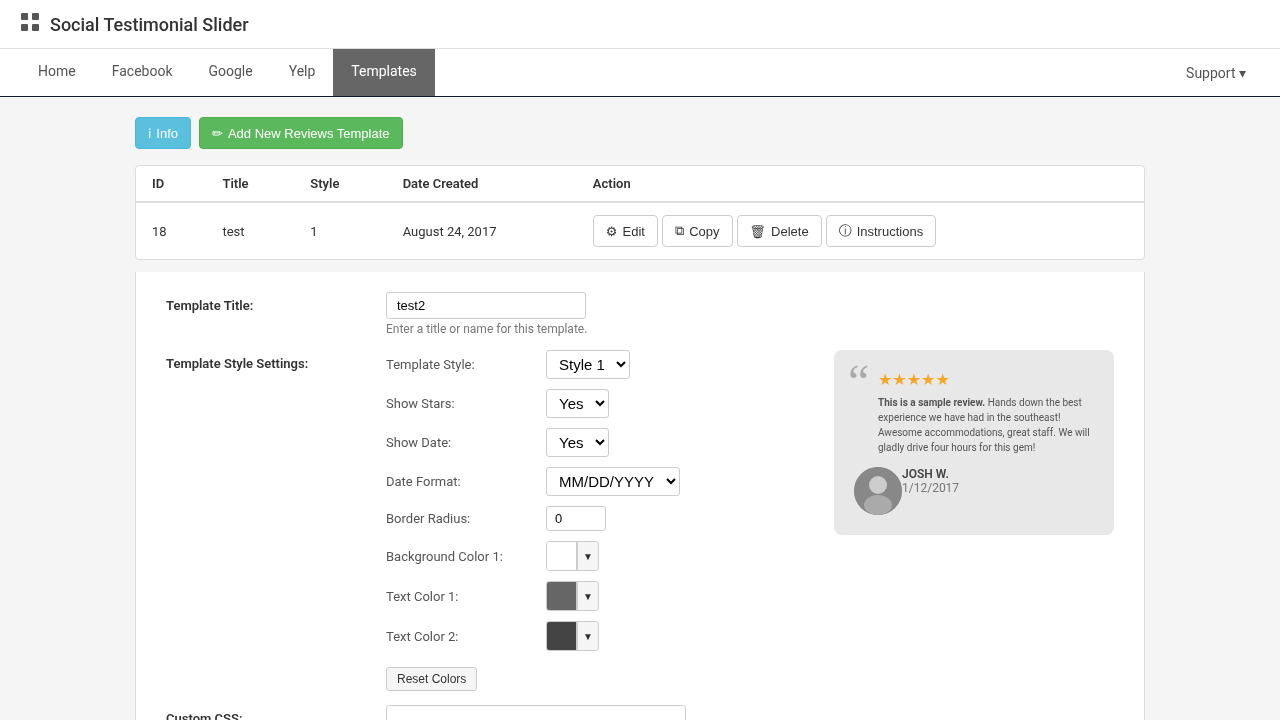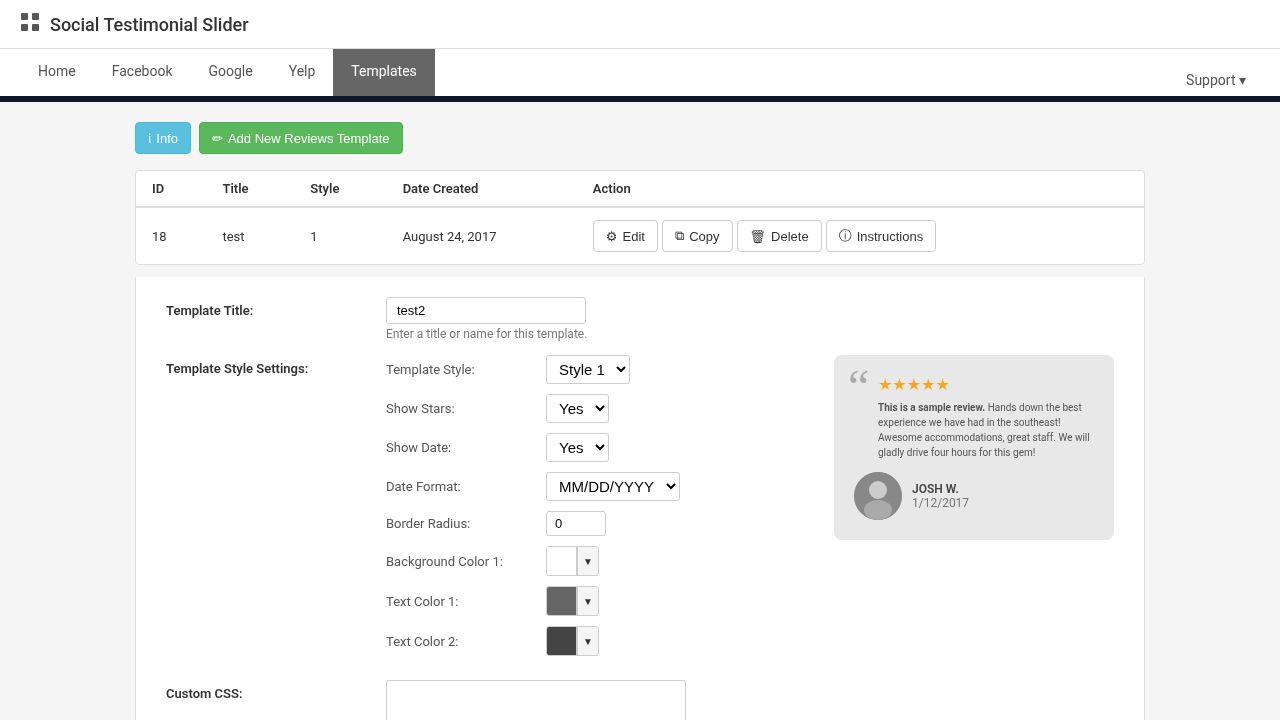--- a/index.html
+++ b/index.html
@@ -4,21 +4,21 @@
   <style>
     * { box-sizing: border-box; margin: 0; padding: 0; }
     body { font-family: -apple-system, BlinkMacSystemFont, "Segoe UI", Roboto, Arial, sans-serif; font-size: 14px; background: #f5f5f5; color: #333; }
 
     
     .top-bar { background: #fff; border-bottom: 1px solid #ddd; padding: 12px 20px; display: flex; align-items: center; gap: 10px; }
     .top-bar-icon { color: #555; font-size: 18px; }
     .top-bar-title { font-size: 18px; font-weight: 500; color: #333; }
 
     
-    .nav { background: #fff; border-bottom: 6px solid #0f172a; display: flex; align-items: flex-end; justify-content: space-between; padding: 0 20px; }
+    .nav { background: #fff; border-bottom: 1px solid #0f172a; display: flex; align-items: center; justify-content: space-between; padding: 0 20px; }
     .nav-left { display: flex; }
     .nav-item { padding: 14px 18px; color: #555; cursor: pointer; text-decoration: none; font-size: 14px; border-bottom: 3px solid transparent; }
     .nav-item.active { background: #666; color: #fff; border-radius: 0; }
     .nav-right { display: flex; align-items: center; }
     .support-btn { padding: 8px 14px; color: #555; cursor: pointer; font-size: 14px; }
 
     
     .main { padding: 20px; max-width: 1050px; margin: 0 auto; }
 
     
@@ -60,21 +60,21 @@
     .color-swatch.gray2 { background: #444444; }
     .color-arrow { padding: 2px 5px; background: #f5f5f5; cursor: pointer; font-size: 10px; border-left: 1px solid #ccc; height: 28px; display: flex; align-items: center; }
     .border-radius-input { width: 60px; padding: 4px 8px; border: 1px solid #ccc; border-radius: 3px; font-size: 13px; }
     .reset-btn { display: inline-block; padding: 4px 10px; border: 1px solid #ccc; border-radius: 3px; background: #f5f5f5; cursor: pointer; font-size: 12px; color: #333; margin-top: 6px; }
 
     
     .review-preview { background: #e8e8e8; border-radius: 8px; padding: 20px; position: relative; }
     .review-preview::before { content: '\201C'; font-size: 48px; color: #aaa; position: absolute; top: 8px; left: 14px; line-height: 1; font-family: Georgia, serif; }
     .review-stars { color: #f5a623; font-size: 16px; margin-bottom: 6px; }
     .review-text { font-size: 10px; color: #555; line-height: 1.5; margin-bottom: 12px; }
-    .review-author { display: flex; align-items: center; gap: 10px; }
+    .review-author { display: flex; }
     .author-avatar { width: 48px; height: 48px; border-radius: 50%; background: #888; overflow: hidden; display: flex; align-items: center; justify-content: center; }
     .author-info { font-size: 12px; }
     .author-name { font-weight: 600; color: #444; }
     .author-date { color: #777; }
 
     
     .css-textarea { width: 300px; height: 80px; border: 1px solid #ccc; border-radius: 3px; padding: 6px; font-size: 12px; font-family: monospace; resize: vertical; background: #fff; color: #555; }
   </style>
 </head>
 <body>
@@ -241,20 +241,23 @@
             <div class="setting-row">
               <div class="setting-label">Text Color 2:</div>
               <div class="setting-control">
                 <div class="color-input-wrap">
                   <div class="color-swatch gray2"></div>
                   <span class="color-arrow">▼</span>
                 </div>
               </div>
             </div>
 
+            <div>
+              <button class="reset-btn">Reset Colors</button>
+            </div>
 
           </div>
 
           <div class="settings-right">
             <div class="review-preview">
               <div style="padding-left:24px;">
                 <div class="review-stars">★★★★★</div>
                 <div class="review-text">
                   <strong>This is a sample review.</strong>
                   <span> Hands down the best experience we have had in the southeast! Awesome accommodations, great staff. We will gladly drive four hours for this gem!</span>

